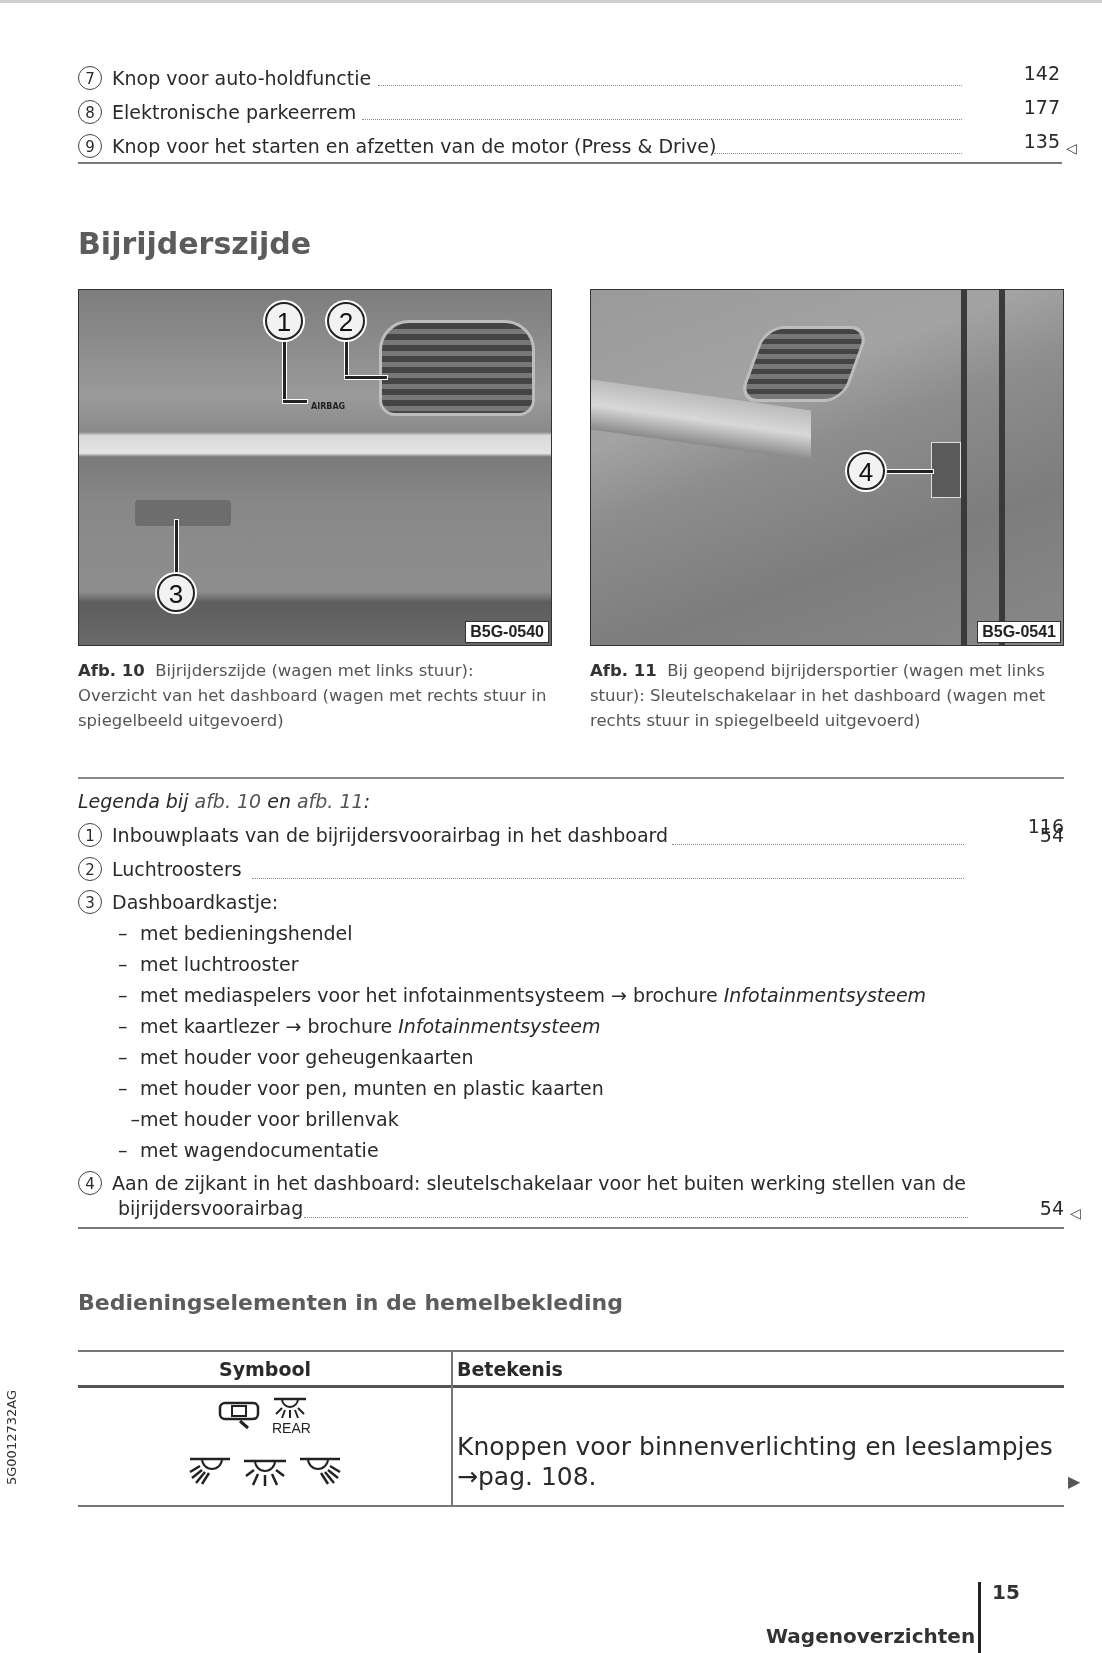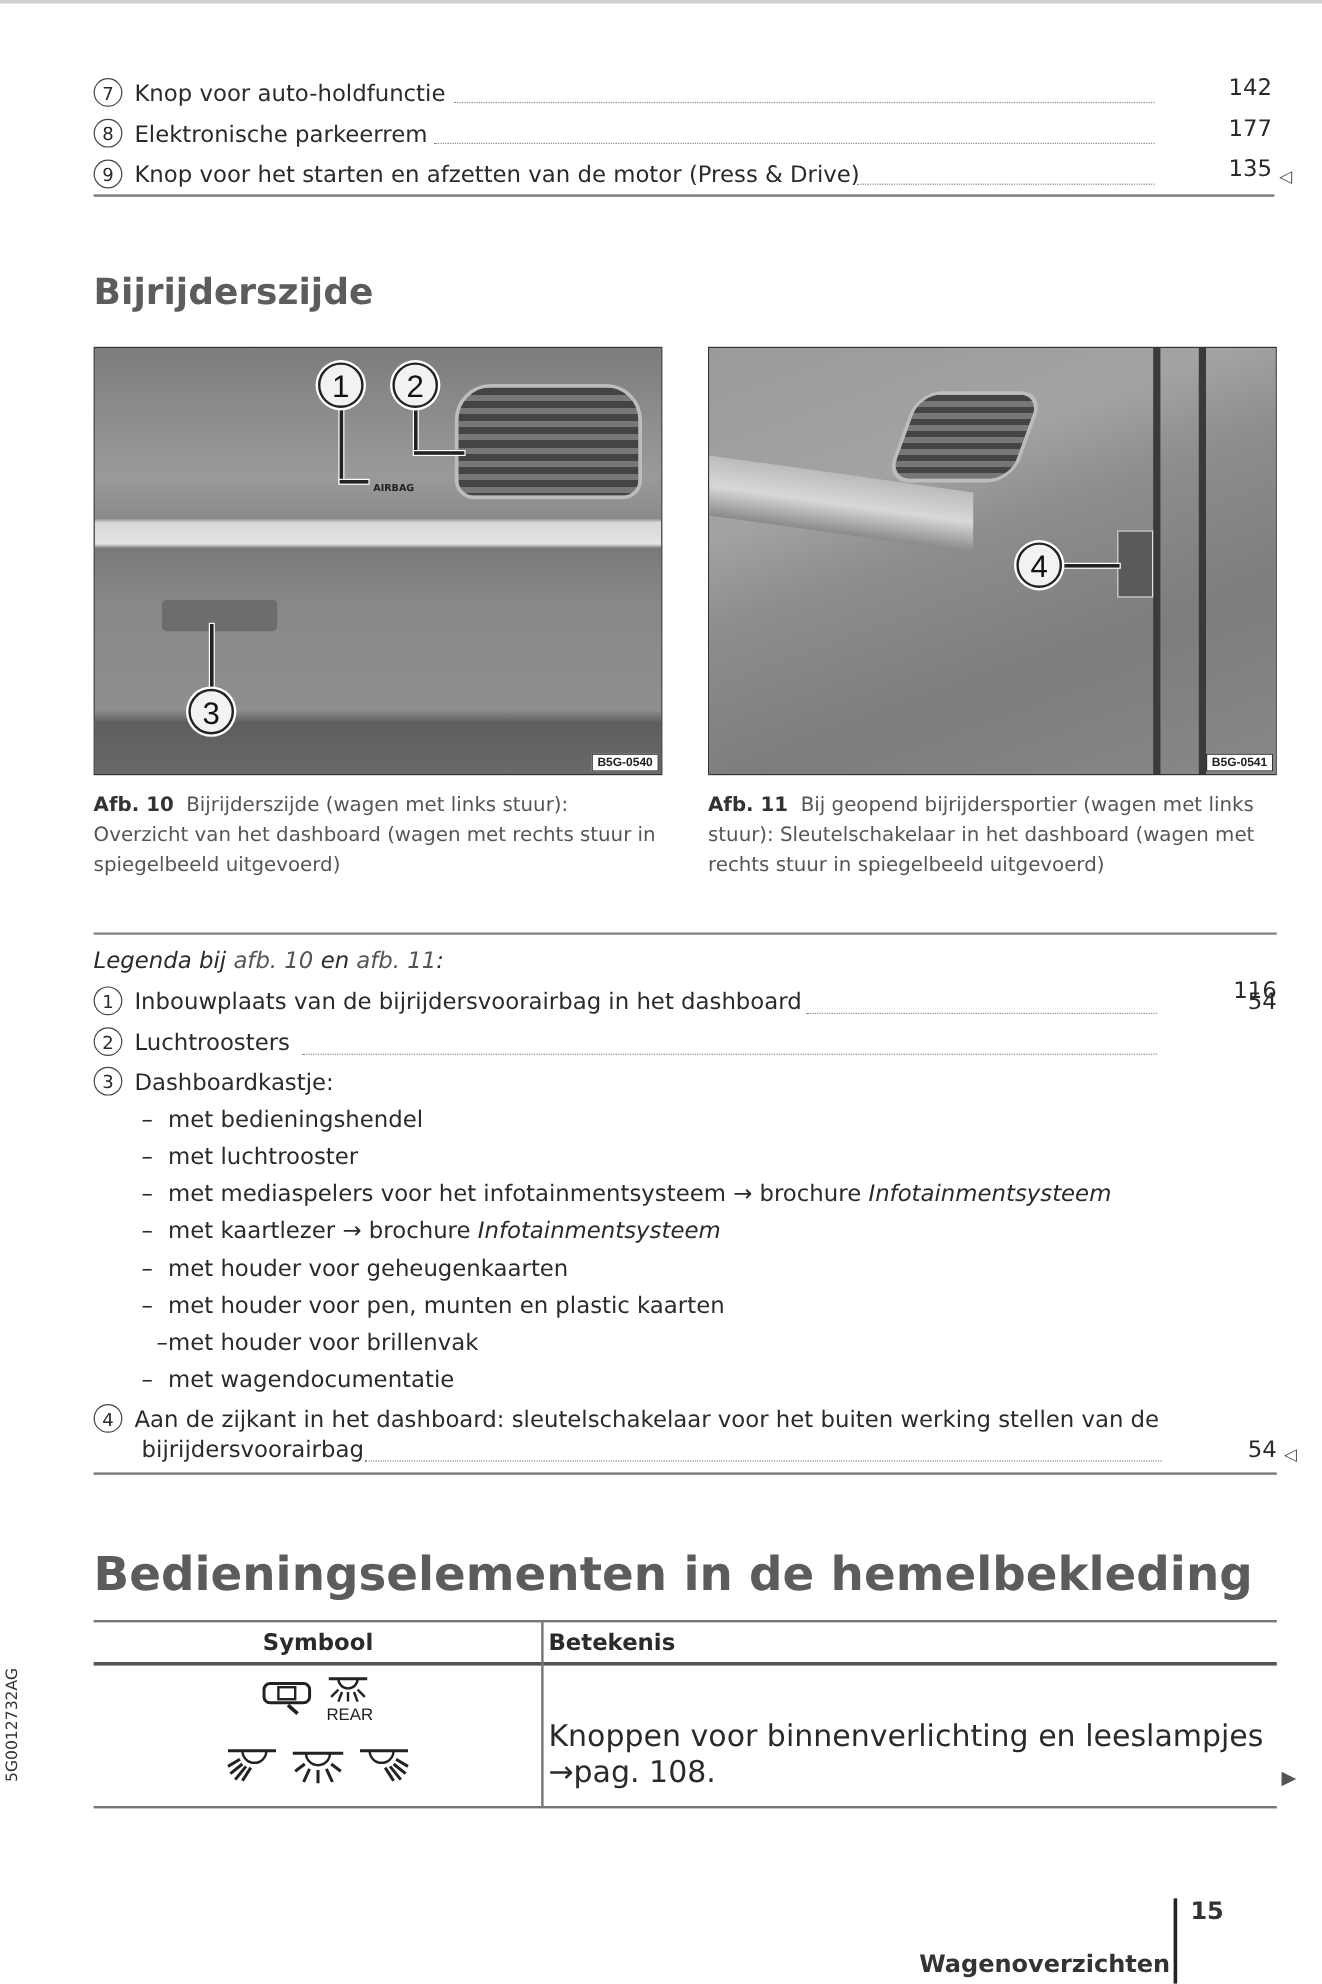--- a/index.html
+++ b/index.html
@@ -10,21 +10,21 @@
   .row { position:absolute; left:78px; width:1000px; height:32px; font-size:19px; line-height:32px; }
   .num { display:inline-block; width:24px; height:24px; border:1.6px solid #444; border-radius:50%;
          font-size:15px; line-height:24px; text-align:center; vertical-align:middle; margin-right:10px; box-sizing:border-box; position:relative; top:-2px;}
   .lbl { white-space:nowrap;text-align:center; }
   .dots { position:absolute; height:1px; border-bottom:1px dotted #8a8a8a; }
   .page { position:absolute; text-align:right; font-size:19px; }
   .tri-back { position:absolute; font-size:14px; color:#444; }
   .hrule { position:absolute; height:2px; background:#7a7a7a; }
   h2 { position:absolute; margin:0; font-weight:bold; color:#5c5c5c; }
   .fig { position:absolute; border:1.5px solid #333; overflow:hidden; background:#8c8c8c; box-sizing:border-box; }
-  .figcode { position:absolute; right:2px; bottom:2px; background:#fff; border:1px solid #333; font-size:10px; font-weight:bold; padding:1px 4px; color:#222; font-family:"Liberation Sans", sans-serif; }
+  .figcode { position:absolute; right:2px; bottom:2px; background:#fff; border:1px solid #333; font-size:16px; font-weight:bold; padding:1px 4px; color:#222; font-family:"Liberation Sans", sans-serif; }
   .caption { position:absolute; font-size:16.5px; line-height:25px; color:#555; }
   .caption b { color:#333; }
   .callout { position:absolute; width:38px; height:38px; border-radius:50%; background:#f2f2f2; border:2px solid #222;
              box-shadow:0 0 0 2px #fff; font-size:26px; line-height:36px; text-align:center; color:#111; box-sizing:border-box; font-family:"Liberation Sans", sans-serif;}
   .leader { position:absolute; background:#222; box-shadow:0 0 0 1px #fff; }
   .sub { position:absolute; left:118px; font-size:19px; line-height:30px; }
   .dash { display:inline-block; width:22px; }
   .ref { color:#555; }
   .footer-title { position:absolute; font-weight:bold; font-size:20px; color:#333; }
   .footer-bar { position:absolute; width:3px; background:#222; }
@@ -123,21 +123,21 @@
 
 <div class="row" style="top:1167px;">
   <span class="num">4</span><span class="lbl">Aan de zijkant in het dashboard: sleutelschakelaar voor het buiten werking stellen van de</span>
 </div>
 <div class="abs" style="left:118px; top:1193px; font-size:19px; line-height:30px;">bijrijdersvoorairbag</div>
 <div class="dots" style="left:304px; top:1216px; width:664px;"></div>
 <div class="page" style="left:1000px; top:1193px; width:64px; line-height:30px;">54</div>
 <div class="tri-back" style="left:1070px; top:1205px;">◁</div>
 <div class="hrule" style="left:78px; top:1227px; width:986px;"></div>
 
-<h2 style="left:78px; top:1290px; font-size:39px;">Bedieningselementen in de hemelbekleding</h2>
+<h2 style="left:78px; top:1290px; font-size:22px;">Bedieningselementen in de hemelbekleding</h2>
 
 <div class="hrule" style="left:78px; top:1350px; width:986px; height:1.5px; background:#777;"></div>
 <div class="abs" style="left:78px; top:1354px; width:374px; text-align:center; font-weight:bold; font-size:19px; line-height:30px;">Symbool</div>
 <div class="abs" style="left:457px; top:1354px; font-weight:bold; font-size:19px; line-height:30px;">Betekenis</div>
 <div class="hrule" style="left:78px; top:1385px; width:986px; height:2.5px; background:#555;"></div>
 <div class="abs" style="left:451px; top:1351px; width:1.5px; height:155px; background:#777;"></div>
 
 <div class="abs" style="left:218px; top:1400px;">
   <svg width="46" height="30" viewBox="0 0 46 30">
       <rect x="2" y="3" width="38" height="16" rx="5" fill="none" stroke="#222" stroke-width="2.5"></rect>

